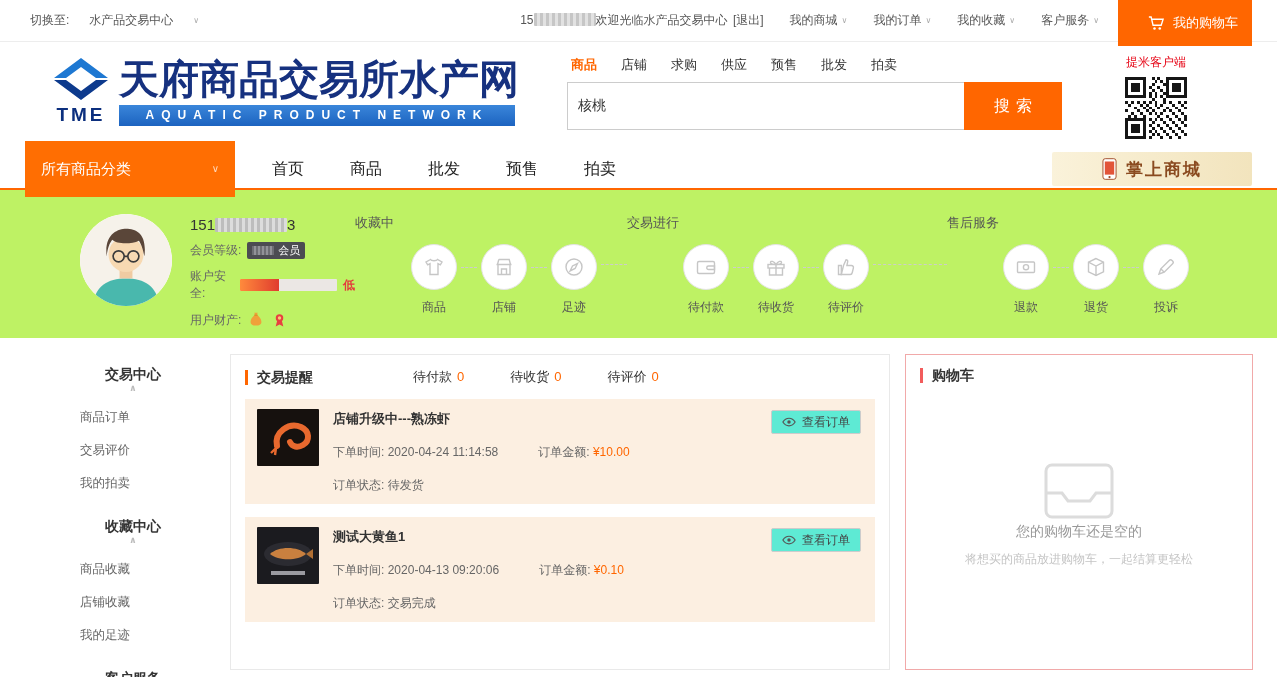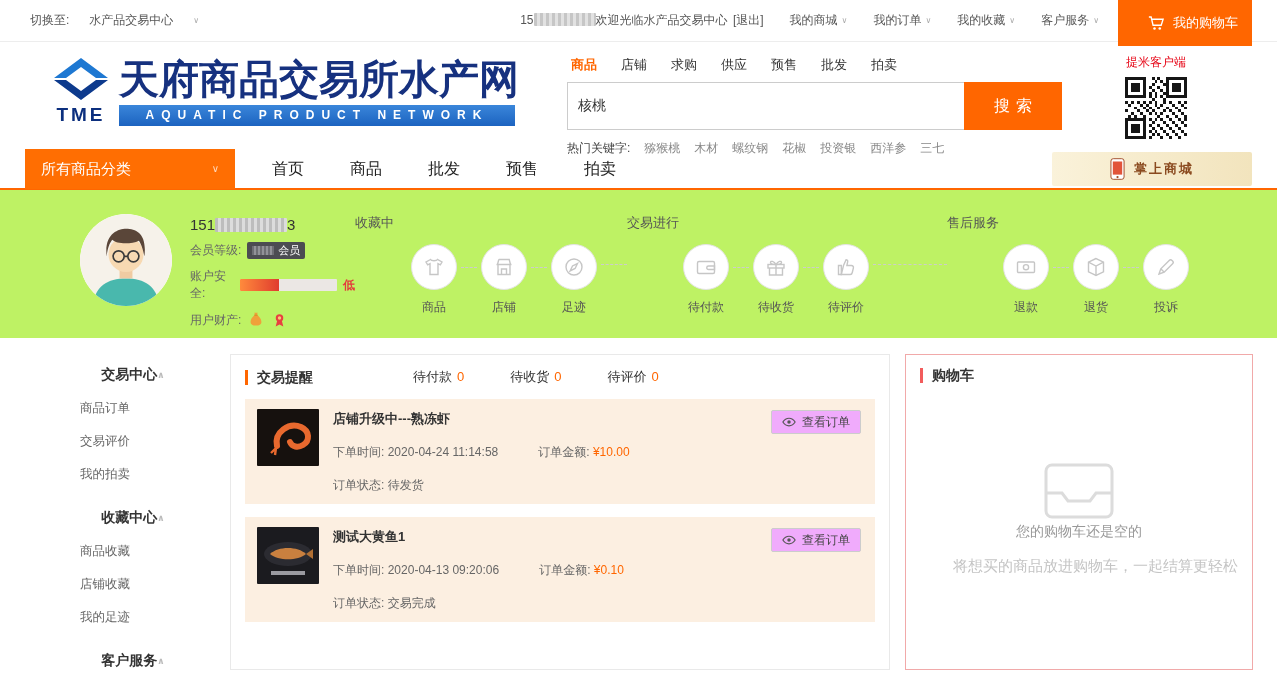--- a/index.html
+++ b/index.html
@@ -37,28 +37,28 @@
   .search-input{flex:1;border:1px solid #ccc;border-right:none;padding:0 10px;font-size:14px;color:#333;outline:none;}
   .search-btn{width:98px;background:#ff6600;color:#fff;border:none;font-size:16px;letter-spacing:6px;padding-left:6px;cursor:pointer;}
   .hot-row{margin-top:10px;display:flex;gap:14px;white-space:nowrap;}
   .hot-label{color:#444;}
   .hot-kw{color:#888;}
   .qr-area{margin-left:auto;margin-right:50px;margin-top:12px;text-align:center;width:92px;}
   .qr-label{color:#e60012;margin-bottom:6px;}
 
   
   .nav{height:40px;display:flex;align-items:center;padding:0 25px;border-bottom:2px solid #ff6600;}
-  .cat-btn{width:210px;height:40px;background:#ff6e02;color:#fff;font-size:15px;display:flex;align-items:center;
+  .cat-btn{width:210px;height:56px;background:#ff6e02;color:#fff;font-size:15px;display:flex;align-items:center;
     justify-content:space-between;padding:0 16px;}
   .cat-btn .caret{color:#ffd9bd;font-size:10px;}
   .nav-items{display:flex;margin-left:14px;}
   .nav-item{width:78px;text-align:center;font-size:16px;color:#222;}
   .mall-banner{margin-left:auto;width:200px;height:34px;border-radius:2px;
     background:linear-gradient(90deg,#faf2da,#f2e4bd);display:flex;align-items:center;justify-content:center;gap:9px;}
-  .mall-text{color:#8a4a1f;font-size:13px;font-weight:bold;letter-spacing:2px;}
+  .mall-text{color:#8a4a1f;font-size:17px;font-weight:bold;letter-spacing:2px;}
 
   
   .userband{height:148px;background:#bef264;display:flex;padding:0 25px;}
   .profile{display:flex;width:330px;flex:none;padding:24px 0 0 55px;}
   .avatar{width:92px;height:92px;border-radius:50%;overflow:hidden;flex:none;background:#fff;}
   .pinfo{margin-left:18px;padding-top:2px;}
   .uname{font-size:15px;color:#333;}
   .prow{display:flex;align-items:center;margin-top:9px;color:#666;gap:6px;}
   .badge{display:inline-flex;align-items:center;gap:4px;background:#4c4c52;color:#fff;border-radius:2px;
     padding:1px 5px;font-size:11px;}
@@ -74,44 +74,44 @@
     display:flex;align-items:center;justify-content:center;}
   .clabel{margin-top:9px;font-size:12px;color:#555;}
   .conn{width:16px;height:0;border-top:1px dashed #ccc;align-self:flex-start;margin-top:23px;flex:none;}
   .gconn{height:0;border-top:1px dashed #ccc;align-self:flex-start;margin-top:50px;flex:none;}
   .gconn.g1{width:26px;} .gconn.g2{width:74px;}
 
   
   .content{display:flex;padding:16px 24px 0 80px;height:339px;}
   .sidebar{width:150px;flex:none;padding-top:12px;}
   .sidebar-section{margin-bottom:26px;}
-  .sidebar-title{display:flex;width:106px;justify-content:center;align-items:center;
-    font-size:14px;font-weight:bold;color:#333;}
+  .sidebar-title{display:flex;width:106px;justify-content:flex-end;align-items:center;
+    font-size:14px;font-weight:bold;color:#333;flex-direction:column;}
   .sidebar-title .caret{color:#bbb;font-size:9px;}
   .sidebar-item{margin-top:16px;font-size:12.5px;color:#666;}
 
   .main-panel{flex:1;border:1px solid #e9e9e9;height:316px;padding:13px 14px;margin-right:15px;min-width:0;}
   .panel-head{display:flex;align-items:center;}
   .panel-title{font-size:14px;font-weight:bold;color:#333;border-left:3px solid #ff6600;padding-left:9px;line-height:15px;}
   .panel-tabs{display:flex;gap:46px;margin-left:100px;font-size:13px;color:#333;}
   .ptab .cnt{color:#ff6600;margin-left:5px;}
   .order-card{position:relative;background:#fcefe1;margin-top:13px;padding:10px 12px;display:flex;}
   .thumb{width:62px;height:57px;flex:none;border-radius:1px;overflow:hidden;}
   .oinfo{margin-left:14px;padding-top:1px;min-width:0;}
   .otitle{font-size:13px;font-weight:bold;color:#333;}
   .orow{margin-top:16px;color:#666;display:flex;gap:40px;white-space:nowrap;}
   .oamount .val{color:#ff6600;}
-  .view-btn{position:absolute;right:14px;top:11px;background:#f0abfc;border:1px solid #ccc;border-radius:2px;
+  .view-btn{position:absolute;right:14px;top:11px;background:#5eead4;border:1px solid #ccc;border-radius:2px;
     height:24px;display:flex;align-items:center;gap:6px;padding:0 10px;font-size:12px;color:#444;cursor:pointer;}
 
   .cart-panel{width:348px;flex:none;border:1px solid #f1a9a9;height:316px;padding:13px 14px;}
   .cart-title{font-size:14px;font-weight:bold;color:#333;border-left:3px solid #f25c5c;padding-left:9px;line-height:15px;}
   .cart-empty{text-align:center;margin-top:76px;}
   .cart-empty-title{font-size:14px;color:#999;}
-  .cart-empty-sub{font-size:15px;color:#c4c4c4;margin-top:16px;text-align:right;}
+  .cart-empty-sub{font-size:12px;color:#c4c4c4;margin-top:10px;}
 
   svg{display:block;}
   .inline-svg{display:inline-block;vertical-align:middle;}
 </style>
 </head>
 <body>
 
 <div class="topbar">
   <div class="tb-left">
     <span>切换至:</span>
@@ -172,30 +172,20 @@
       <span class="search-tab clickable">求购</span>
       <span class="search-tab clickable">供应</span>
       <span class="search-tab clickable">预售</span>
       <span class="search-tab clickable">批发</span>
       <span class="search-tab clickable">拍卖</span>
     </div>
     <div class="search-box">
       <input class="search-input" type="text" value="核桃" style="">
       <button class="search-btn">搜索</button>
     </div>
-    <div class="hot-row">
-      <span class="hot-label">热门关键字:</span>
-      <span class="hot-kw clickable">猕猴桃</span>
-      <span class="hot-kw clickable">木材</span>
-      <span class="hot-kw clickable">螺纹钢</span>
-      <span class="hot-kw clickable">花椒</span>
-      <span class="hot-kw clickable">投资银</span>
-      <span class="hot-kw clickable">西洋参</span>
-      <span class="hot-kw clickable">三七</span>
-    </div>
   </div>
 
   <div class="qr-area">
     <div class="qr-label">提米客户端</div>
     <svg width="62" height="62" viewBox="0 0 21 21" shape-rendering="crispEdges" style="margin:0 auto;background:#fff">
       <rect width="21" height="21" fill="#fff"></rect>
       <g fill="#161616">
         <rect x="0" y="0" width="7" height="7"></rect>
           <rect x="1" y="1" width="5" height="5" fill="#fff"></rect>
           <rect x="2" y="2" width="3" height="3"></rect>

